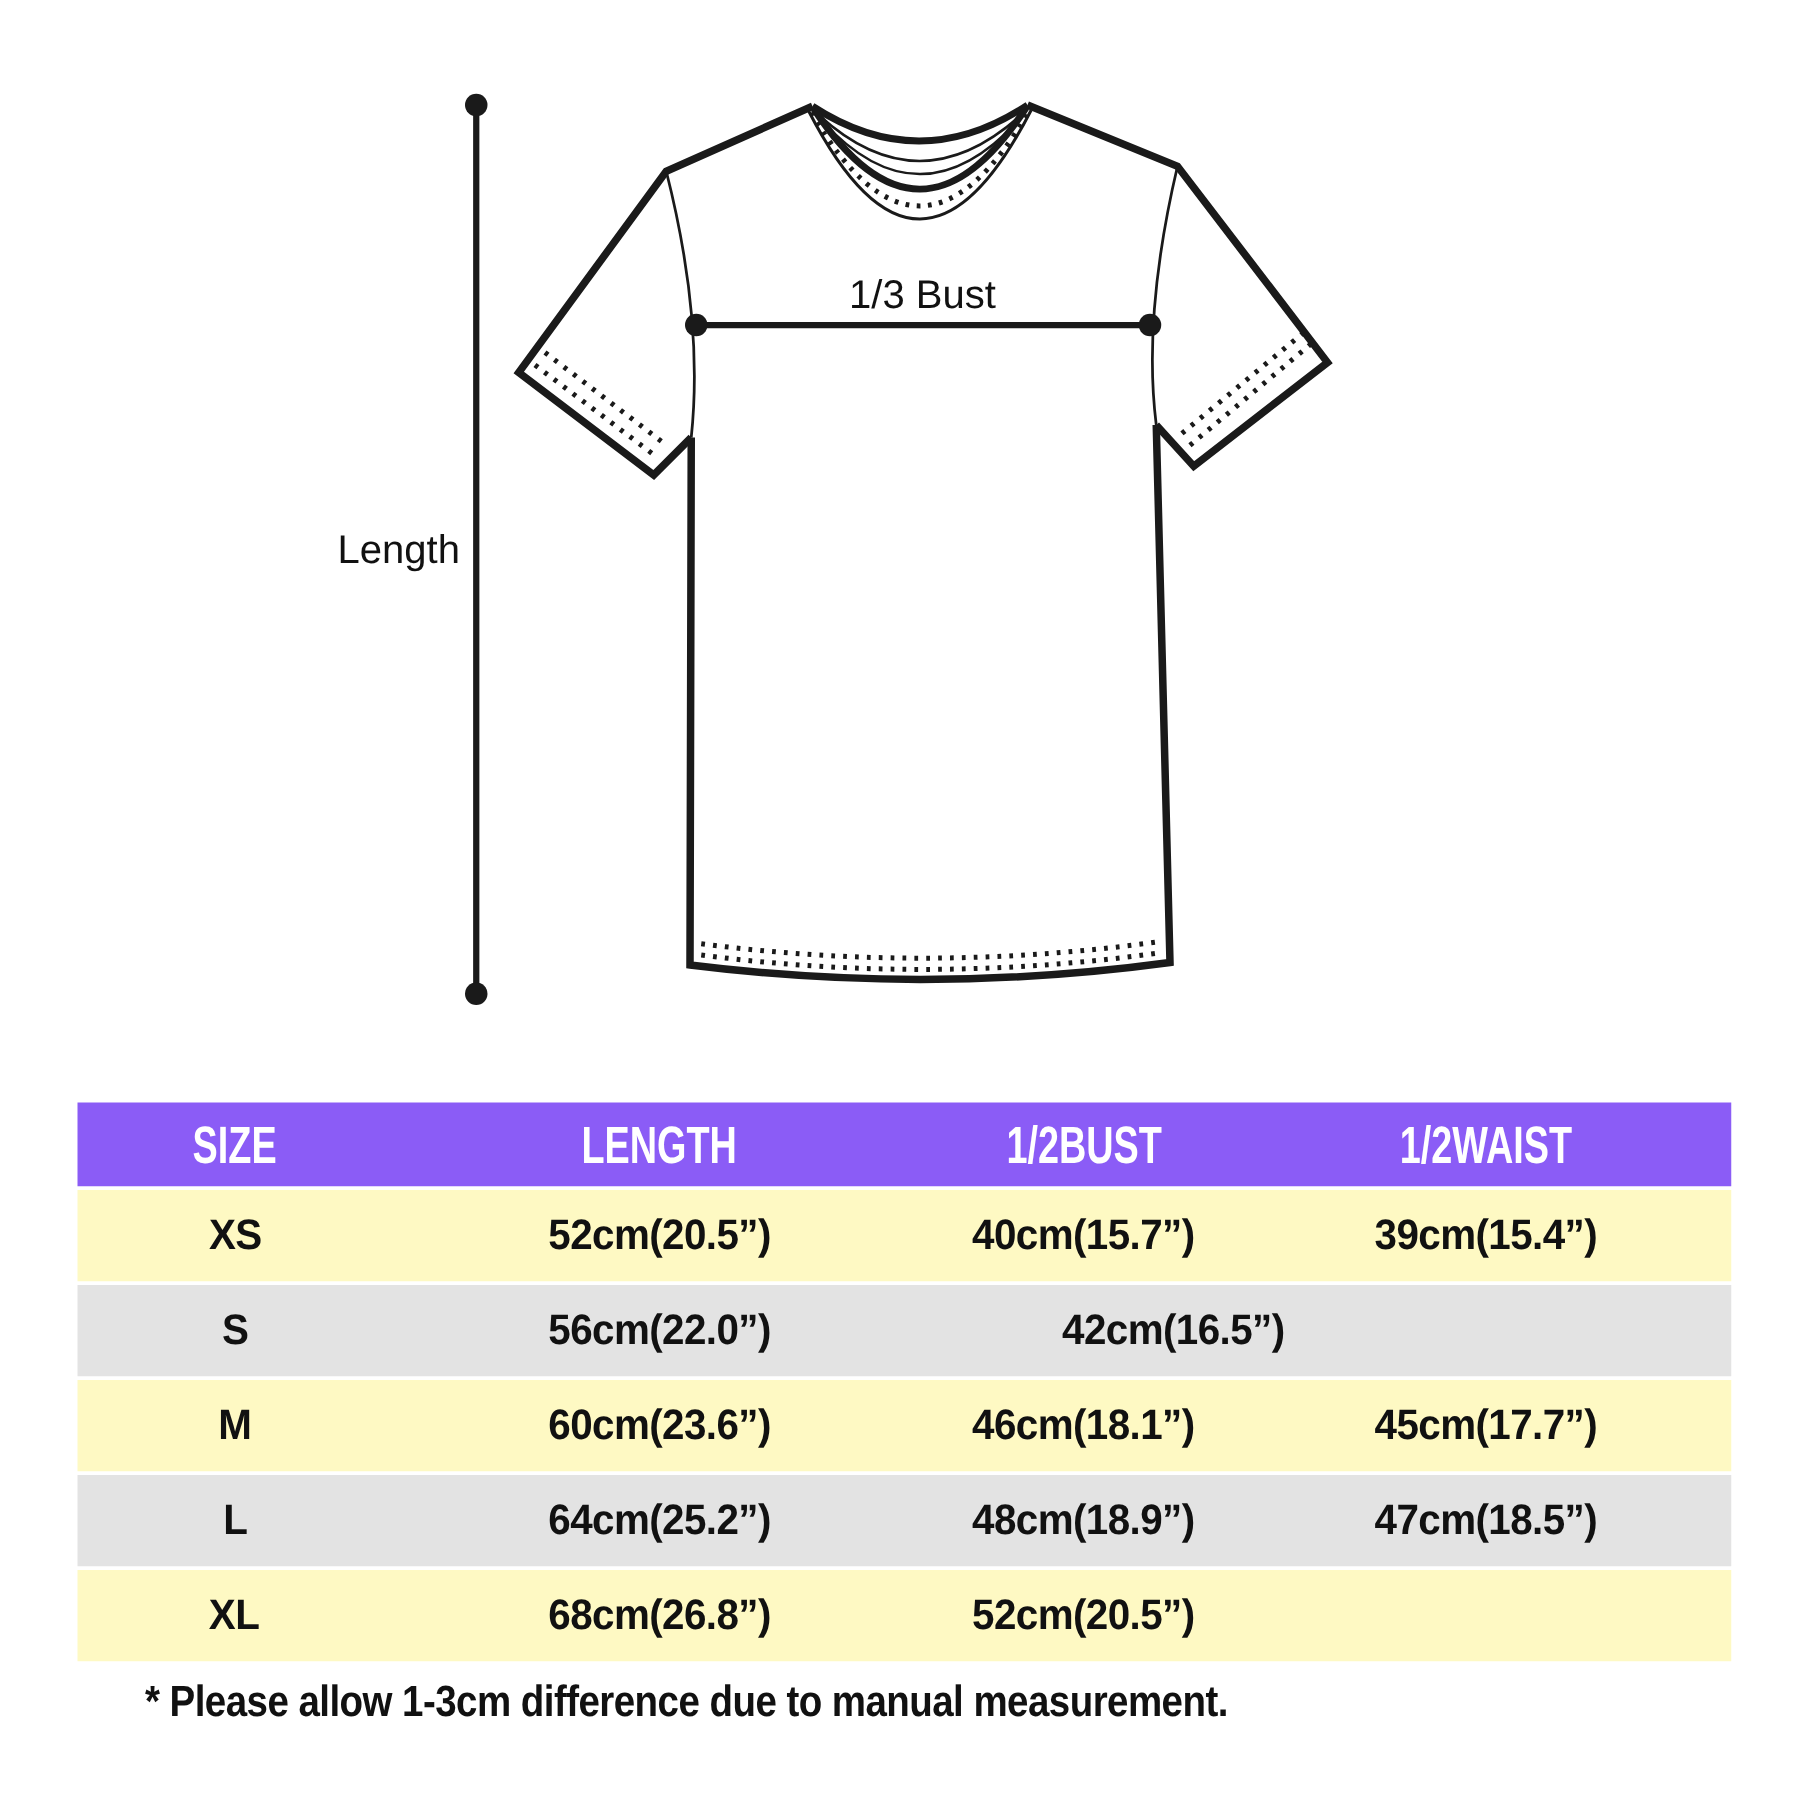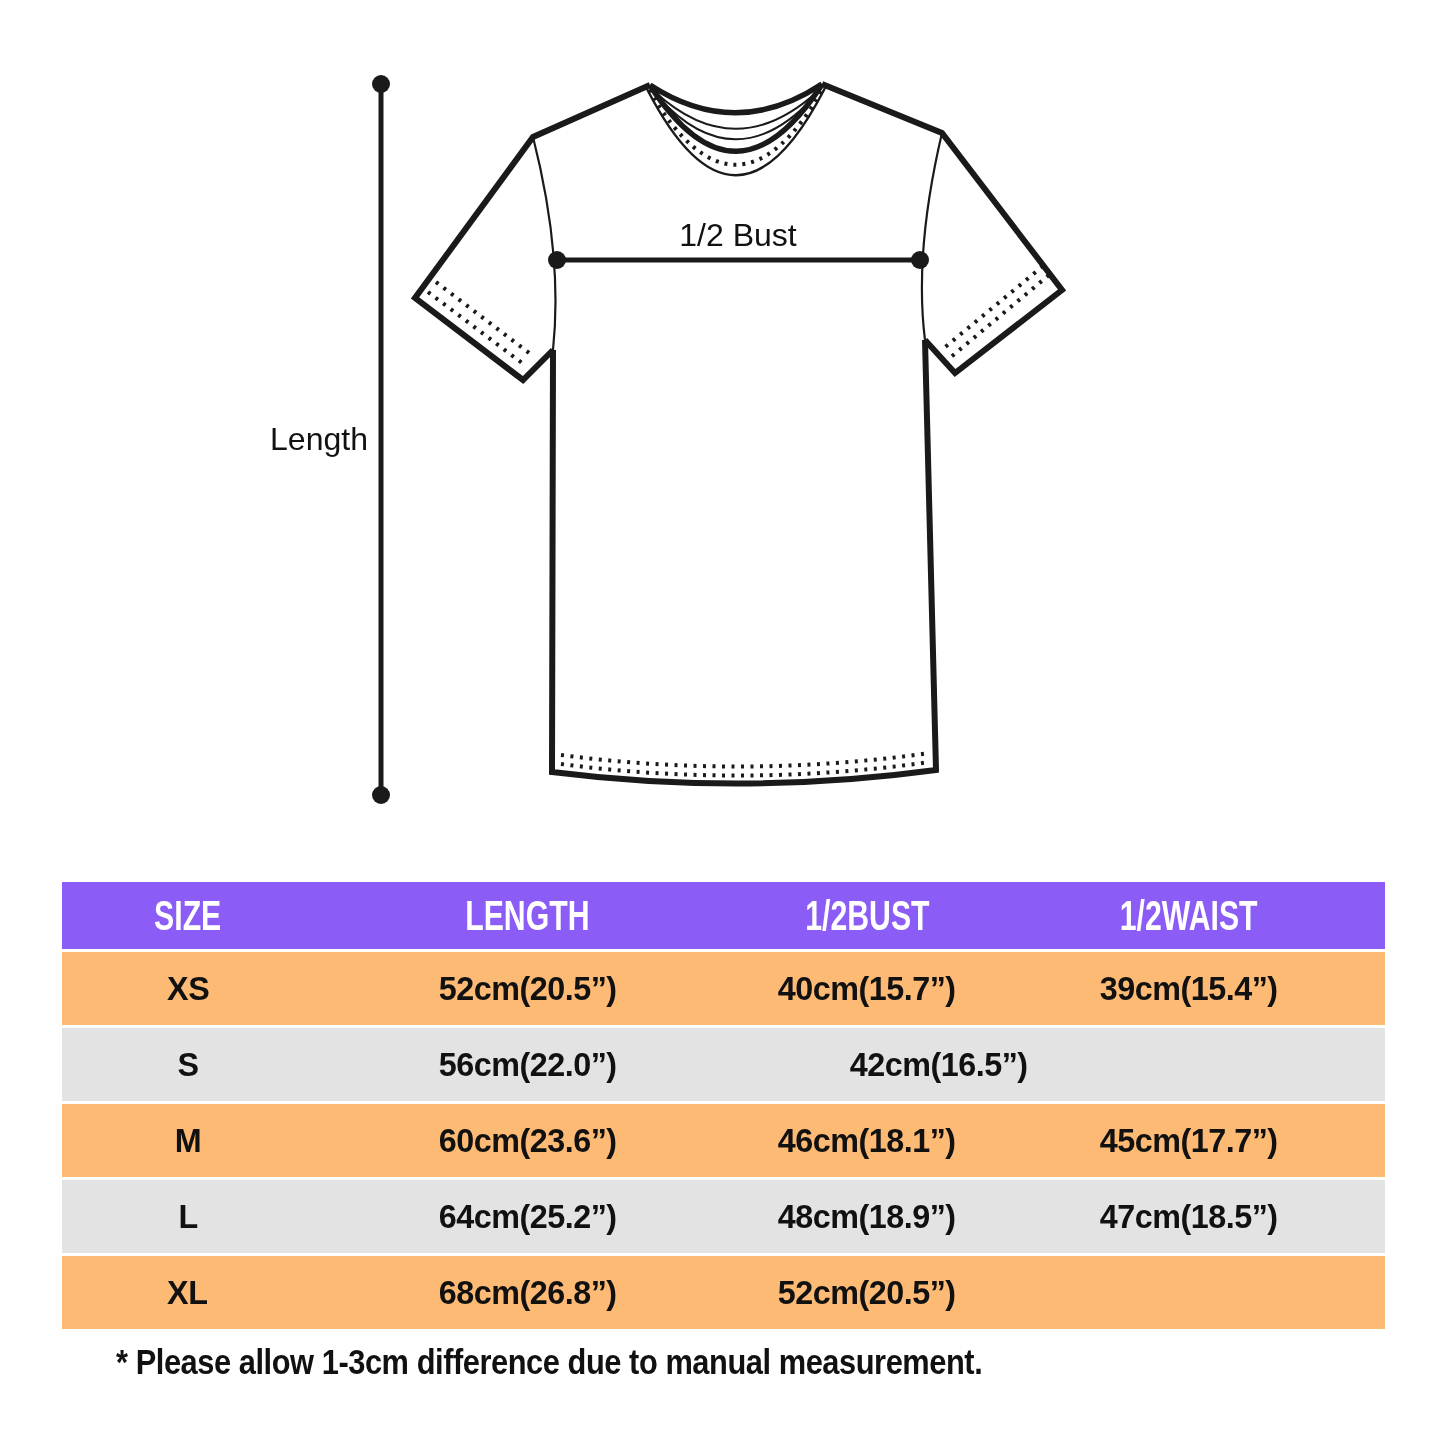--- a/index.html
+++ b/index.html
@@ -10,21 +10,21 @@
   .measure-label{position:absolute;color:#111;font-size:32px;font-weight:400;
                  transform:translateX(-50%);white-space:nowrap;}
   #length-label{left:319px;top:421px;}
   #bust-label{left:738px;top:217px;}
   
   .size-table{position:absolute;left:62px;top:882px;width:1323px;}
   .thead{display:flex;align-items:center;height:67px;background:#8b5cf6;}
   .hcell{color:#ffffff;font-size:42px;font-weight:bold;text-align:center;}
   .hcell > span{display:inline-block;transform:scaleX(0.72);white-space:nowrap;}
   .trow{display:flex;align-items:center;height:73px;margin-top:3px;}
-  .trow.light{background:#fdba74;}
+  .trow.light{background:#fef9c3;}
   .trow.dark{background:#e3e3e3;}
   .tcell{font-size:34px;font-weight:bold;color:#111;text-align:center;}
   .tcell > span{display:inline-block;transform:scaleX(0.95);letter-spacing:-0.5px;white-space:nowrap;}
   .c1{width:19%;} .c2{width:32.4%;} .c3{width:18.9%;} .c4{width:29.7%;}
   
   .note{position:absolute;left:75px;top:1342px;font-size:35px;font-weight:bold;color:#111;margin-left:41px;}
   .note > span{display:inline-block;transform:scaleX(0.88);transform-origin:left center;
                letter-spacing:-0.5px;white-space:nowrap;}
 </style>
 </head>
@@ -66,21 +66,21 @@
     </g>
     <g fill="#1a1a1a" stroke="none">
       <circle cx="381" cy="84" r="9"></circle>
       <circle cx="381" cy="795" r="9"></circle>
       <circle cx="557" cy="260" r="9"></circle>
       <circle cx="920" cy="260" r="9"></circle>
     </g>
   </svg>
 
   <div class="measure-label" id="length-label">Length</div>
-  <div class="measure-label" id="bust-label">1/2 Bust</div>
+  <div class="measure-label" id="bust-label">1/3 Bust</div>
 
   <div class="size-table">
     <div class="thead">
       <div class="hcell c1"><span>SIZE</span></div>
       <div class="hcell c2"><span>LENGTH</span></div>
       <div class="hcell c3"><span>1/2BUST</span></div>
       <div class="hcell c4"><span>1/2WAIST</span></div>
     </div>
 
     <div class="trow light">

